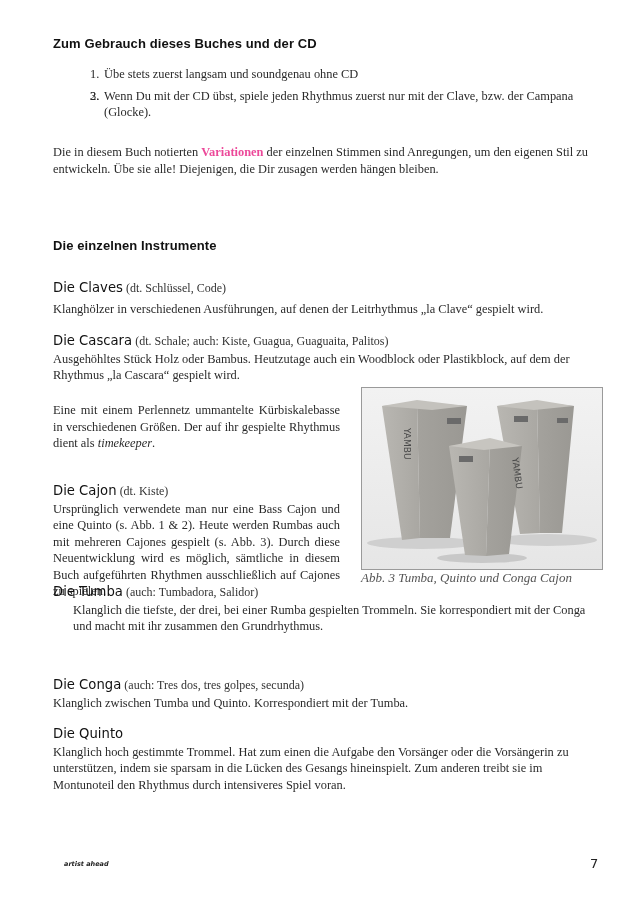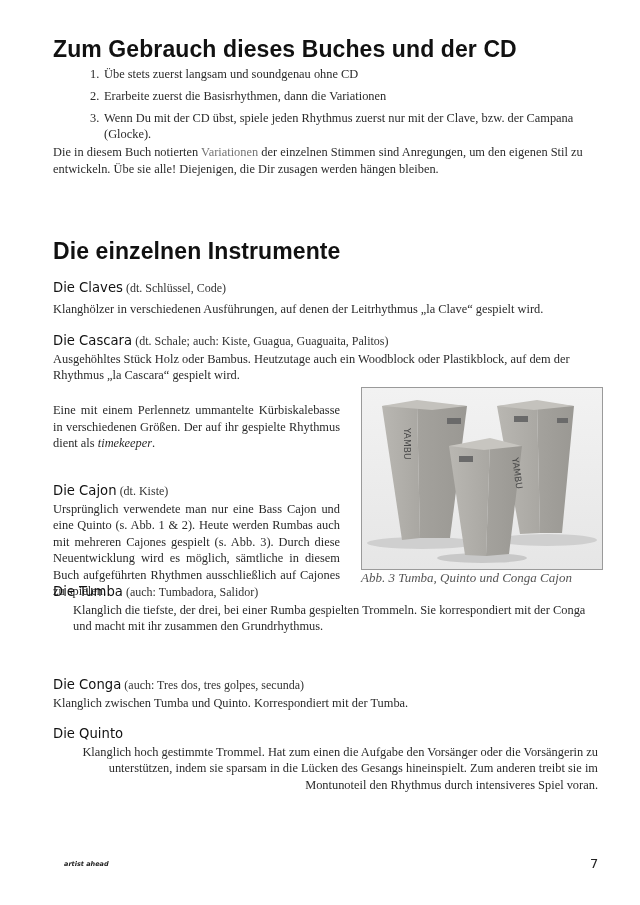--- a/index.html
+++ b/index.html
@@ -1,25 +1,25 @@
 <!DOCTYPE html>
 <html><head>
   <meta charset="utf-8">
   <style>
     html, body { margin: 0; padding: 0; background: #ffffff; }
     body { width: 640px; height: 905px; position: relative; overflow: hidden;
            font-family: "Liberation Serif", "DejaVu Serif", serif; color: #2a2a2a; }
     .page { position: absolute; left: 0; top: 0; width: 640px; height: 905px; }
     .h1 { position: absolute; left: 53px; font-family: "Liberation Sans", "DejaVu Sans", sans-serif;
-          font-weight: bold; font-size: 23px; color: #111; letter-spacing: 0.1px; margin: 0; }
+          font-weight: bold; font-size: 13px; color: #111; letter-spacing: 0.1px; margin: 0; }
     .ol { position: absolute; left: 90px; width: 500px; font-size: 12.4px; line-height: 16px; margin: 0; padding: 0; list-style: none; }
     .ol li { position: relative; padding-left: 14px; margin-bottom: 6px; }
     .ol li .num { position: absolute; left: 0; top: 0; }
     .p { position: absolute; left: 53px; width: 540px; font-size: 12.4px; line-height: 16.5px; margin: 0; }
-    .p b { font-weight: normal; color: #737373; }
+    .p b { font-weight: bold; color: #ec4899; }
     .h2 { font-family: "DejaVu Sans", "Liberation Sans", sans-serif; font-size: 13.2px; color: #111; font-weight: normal; }
     .h2sub { font-family: "Liberation Serif", serif; font-size: 12px; color: #333; }
     .block { position: absolute; left: 53px; margin: 0; font-size: 12.4px; line-height: 16.5px; }
     .block .title { display: block; margin-bottom: 1px; }
     .narrow { width: 287px; text-align: justify; }
     .wide { width: 545px; }
     .photo-frame { position: absolute; left: 361px; top: 387px; width: 240px; height: 181px;
                    border: 1.5px solid #9a9a9a; background: #f1f1f1; overflow: hidden; }
     .caption { position: absolute; left: 361px; top: 570px; font-style: italic; font-size: 13px; color: #555; }
     .footer-brand { position: absolute; left: 53px; top: 860px; font-family: "DejaVu Sans", sans-serif;
@@ -29,21 +29,21 @@
   </style>
 </head>
 <body>
 
 <div class="page">
 
   <h1 class="h1" style="top:36px;">Zum Gebrauch dieses Buches und der CD</h1>
 
   <ul class="ol" style="top:66px;">
     <li><span class="num">1.</span><span>Übe stets zuerst langsam und soundgenau ohne CD</span></li>
-    <li><span class="num">2.</span><span>Erarbeite zuerst die Basisrhythmen, dann die Variationen</span></li>
+    <li><span class="num">2.</span></li>
     <li style="padding-left:14px;"><span class="num">3.</span><span>Wenn Du mit der CD übst, spiele jeden Rhythmus zuerst nur mit der Clave, bzw. der Campana (Glocke).</span></li>
   </ul>
 
   <p class="p" style="top:144px;"><span>Die in diesem Buch notierten </span><b>Variationen</b><span> der einzelnen Stimmen sind Anregungen, um den eigenen Stil zu entwickeln. Übe sie alle! Diejenigen, die Dir zusagen werden hängen bleiben.</span></p>
 
 
   <h1 class="h1" style="top:238px;">Die einzelnen Instrumente</h1>
 
   <div class="block wide" style="top:280px;">
     <span class="title"><span class="h2">Die Claves</span> <span class="h2sub">(dt. Schlüssel, Code)</span></span>
@@ -112,18 +112,18 @@
     <span style="display:block;margin-left:20px;">Klanglich die tiefste, der drei, bei einer Rumba gespielten Trommeln. Sie korrespondiert mit der Conga und macht mit ihr zusammen den Grundrhythmus.</span>
   </div>
 
   <div class="block wide" style="top:677px;">
     <span class="title"><span class="h2">Die Conga</span> <span class="h2sub">(auch: Tres dos, tres golpes, secunda)</span></span>
     <span style="display:block;">Klanglich zwischen Tumba und Quinto. Korrespondiert mit der Tumba.</span>
   </div>
 
   <div class="block wide" style="top:726px;">
     <span class="title"><span class="h2">Die Quinto</span></span>
-    <span style="display:block;text-align:right;">Klanglich hoch gestimmte Trommel. Hat zum einen die Aufgabe den Vorsänger oder die Vorsängerin zu unterstützen, indem sie sparsam in die Lücken des Gesangs hineinspielt. Zum anderen treibt sie im Montunoteil den Rhythmus durch intensiveres Spiel voran.</span>
+    <span style="display:block;">Klanglich hoch gestimmte Trommel. Hat zum einen die Aufgabe den Vorsänger oder die Vorsängerin zu unterstützen, indem sie sparsam in die Lücken des Gesangs hineinspielt. Zum anderen treibt sie im Montunoteil den Rhythmus durch intensiveres Spiel voran.</span>
   </div>
 
   <div class="footer-brand">artist ahead</div>
   <div class="page-num">7</div>
 </div>
 
 </body></html>

